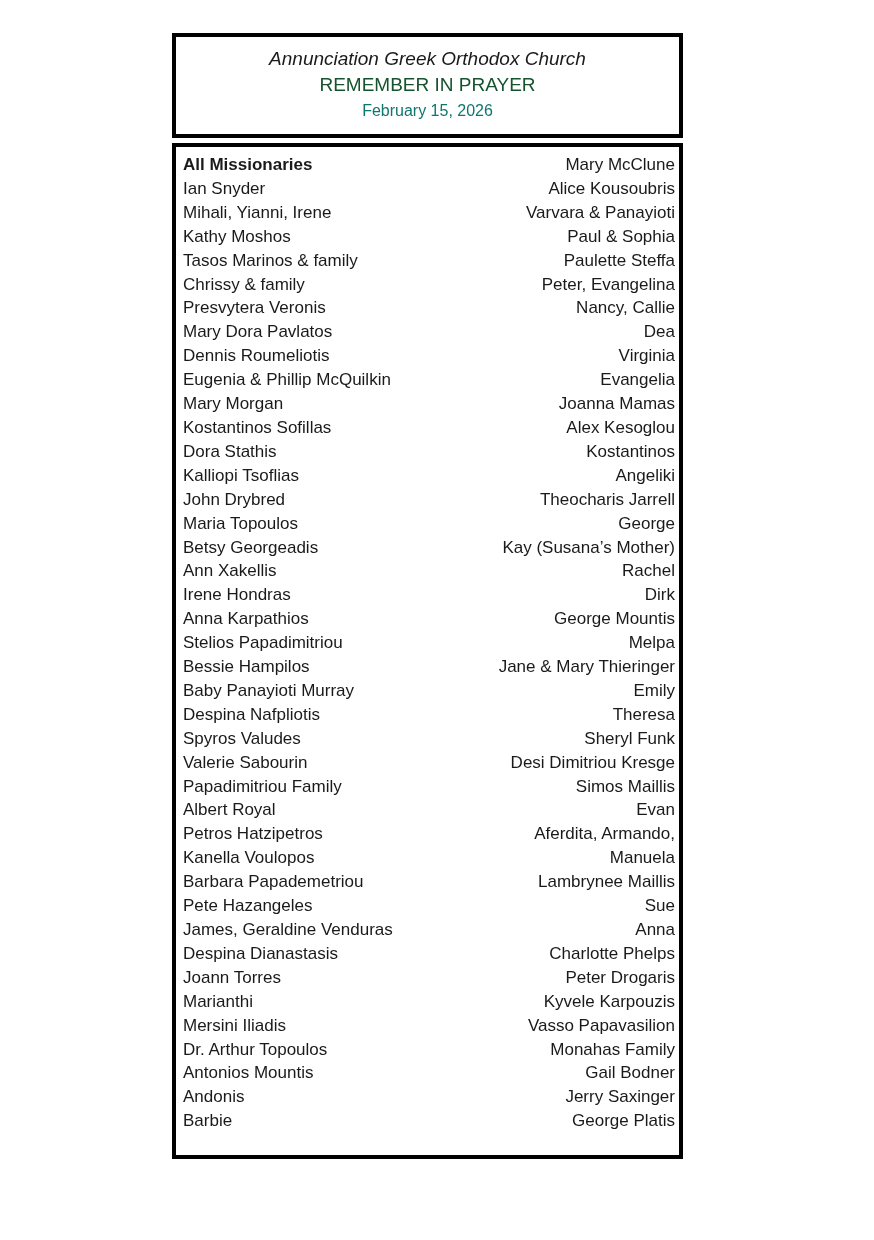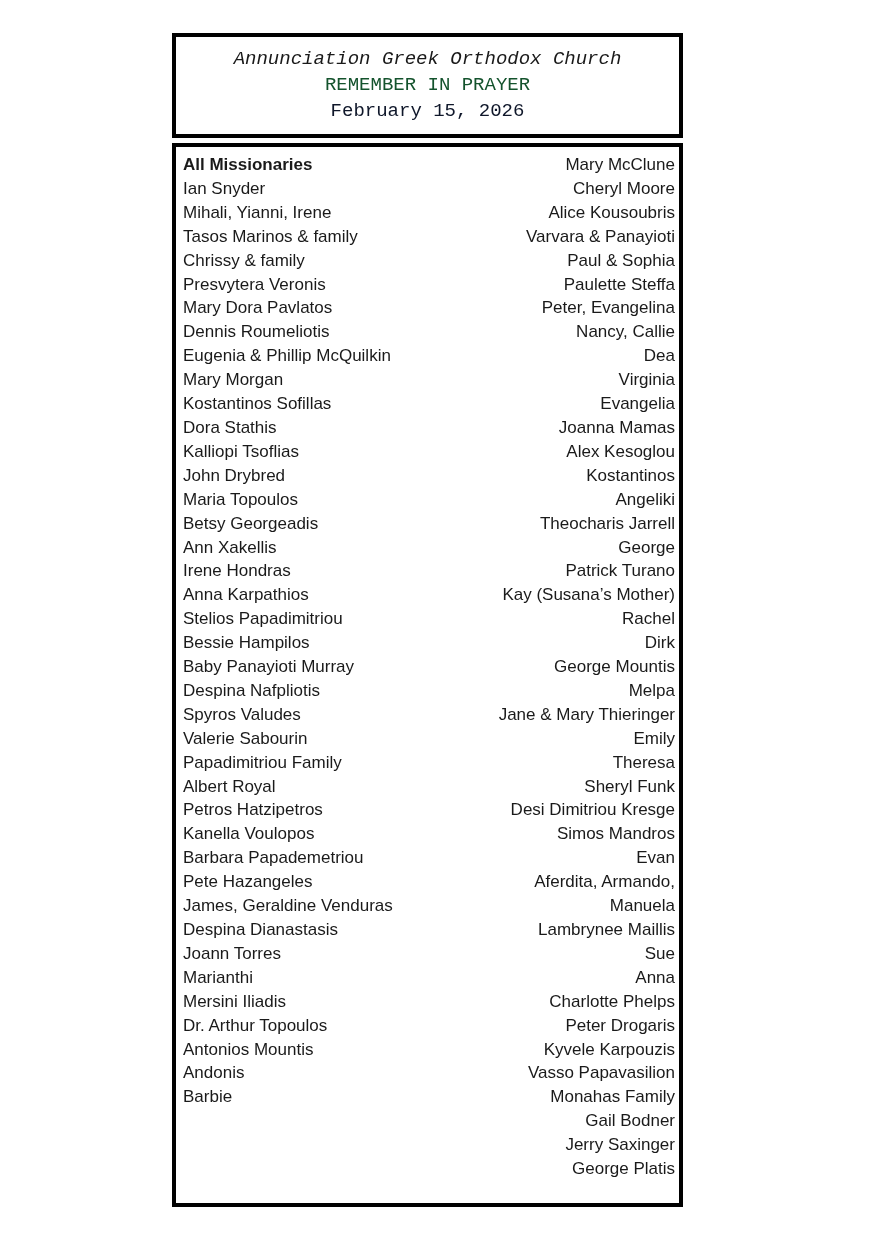--- a/index.html
+++ b/index.html
@@ -20,37 +20,36 @@
     position: absolute;
     left: 172px;
     top: 33px;
     width: 511px;
   }
   .header-box {
     border: 4px solid #000000;
     text-align: center;
     padding: 9px 4px 10px 4px;
     background: #ffffff;
-    font-family: Liberation Mono, monospace;
   }
   .header-church {
     font-style: italic;
     font-size: 19px;
     line-height: 26px;
     color: #1a1a1a;
   }
   .header-title {
     font-size: 19px;
     line-height: 26px;
     color: #14532d;
   }
   .header-date {
-    font-size: 19px;
+    font-size: 16px;
     line-height: 26px;
-    color: #0f172a;
+    color: #0f766e;
   }
   .body-box {
     border: 4px solid #000000;
     margin-top: 5px;
     padding: 6px 4px 22px 7px;
     background: #ffffff;
     display: flex;
   }
   .col {
     display: flex;
@@ -76,20 +75,21 @@
       <div class="header-church">Annunciation Greek Orthodox Church</div>
       <div class="header-title">REMEMBER IN PRAYER</div>
       <div class="header-date">February 15, 2026</div>
     </div>
 
     <div class="body-box">
       <div class="col col-left">
           <div class="line bold">All Missionaries</div>
           <div class="line">Ian Snyder</div>
           <div class="line">Mihali, Yianni, Irene</div>
+          <div class="line">Kathy Moshos</div>
           <div class="line">Tasos Marinos &amp; family</div>
           <div class="line">Chrissy &amp; family</div>
           <div class="line">Presvytera Veronis</div>
           <div class="line">Mary Dora Pavlatos</div>
           <div class="line">Dennis Roumeliotis</div>
           <div class="line">Eugenia &amp; Phillip McQuilkin</div>
           <div class="line">Mary Morgan</div>
           <div class="line">Kostantinos Sofillas</div>
           <div class="line">Dora Stathis</div>
           <div class="line">Kalliopi Tsoflias</div>
@@ -116,48 +116,46 @@
           <div class="line">Joann Torres</div>
           <div class="line">Marianthi</div>
           <div class="line">Mersini Iliadis</div>
           <div class="line">Dr. Arthur Topoulos</div>
           <div class="line">Antonios Mountis</div>
           <div class="line">Andonis</div>
           <div class="line">Barbie</div>
         </div>
       <div class="col col-right">
           <div class="line">Mary McClune</div>
-          <div class="line">Cheryl Moore</div>
           <div class="line">Alice Kousoubris</div>
           <div class="line">Varvara &amp; Panayioti</div>
           <div class="line">Paul &amp; Sophia</div>
           <div class="line">Paulette Steffa</div>
           <div class="line">Peter, Evangelina</div>
           <div class="line">Nancy, Callie</div>
           <div class="line">Dea</div>
           <div class="line">Virginia</div>
           <div class="line">Evangelia</div>
           <div class="line">Joanna Mamas</div>
           <div class="line">Alex Kesoglou</div>
           <div class="line">Kostantinos</div>
           <div class="line">Angeliki</div>
           <div class="line">Theocharis Jarrell</div>
           <div class="line">George</div>
-          <div class="line">Patrick Turano</div>
           <div class="line">Kay (Susana’s Mother)</div>
           <div class="line">Rachel</div>
           <div class="line">Dirk</div>
           <div class="line">George Mountis</div>
           <div class="line">Melpa</div>
           <div class="line">Jane &amp; Mary Thieringer</div>
           <div class="line">Emily</div>
           <div class="line">Theresa</div>
           <div class="line">Sheryl Funk</div>
           <div class="line">Desi Dimitriou Kresge</div>
-          <div class="line">Simos Mandros</div>
+          <div class="line">Simos Maillis</div>
           <div class="line">Evan</div>
           <div class="line">Aferdita, Armando,</div>
           <div class="line">Manuela</div>
           <div class="line">Lambrynee Maillis</div>
           <div class="line">Sue</div>
           <div class="line">Anna</div>
           <div class="line">Charlotte Phelps</div>
           <div class="line">Peter Drogaris</div>
           <div class="line">Kyvele Karpouzis</div>
           <div class="line">Vasso Papavasilion</div>

